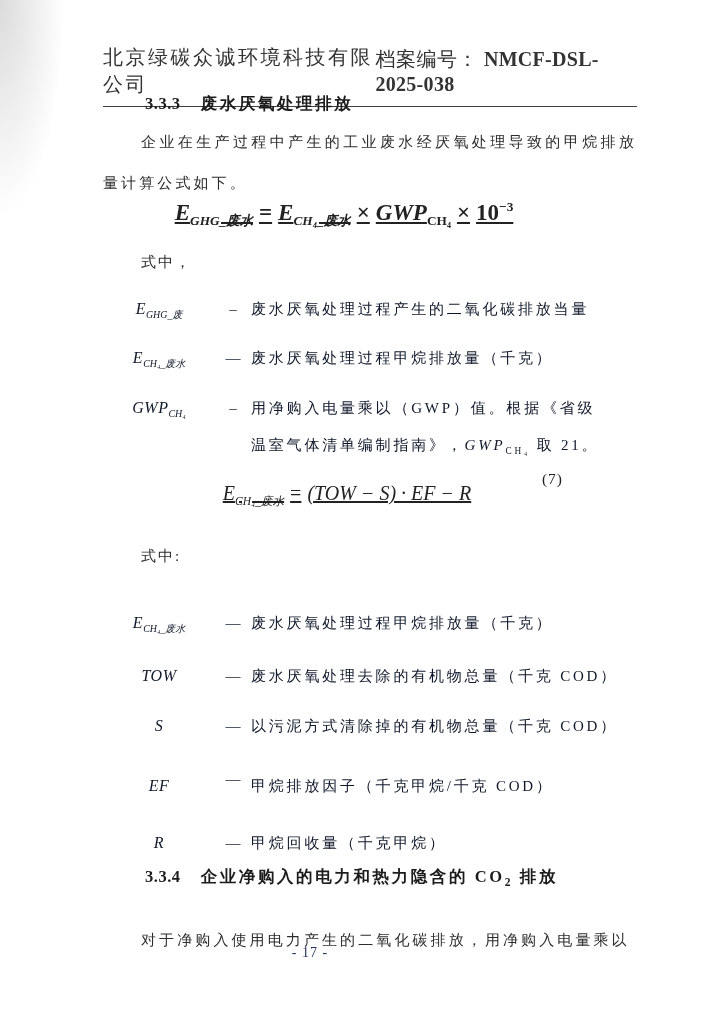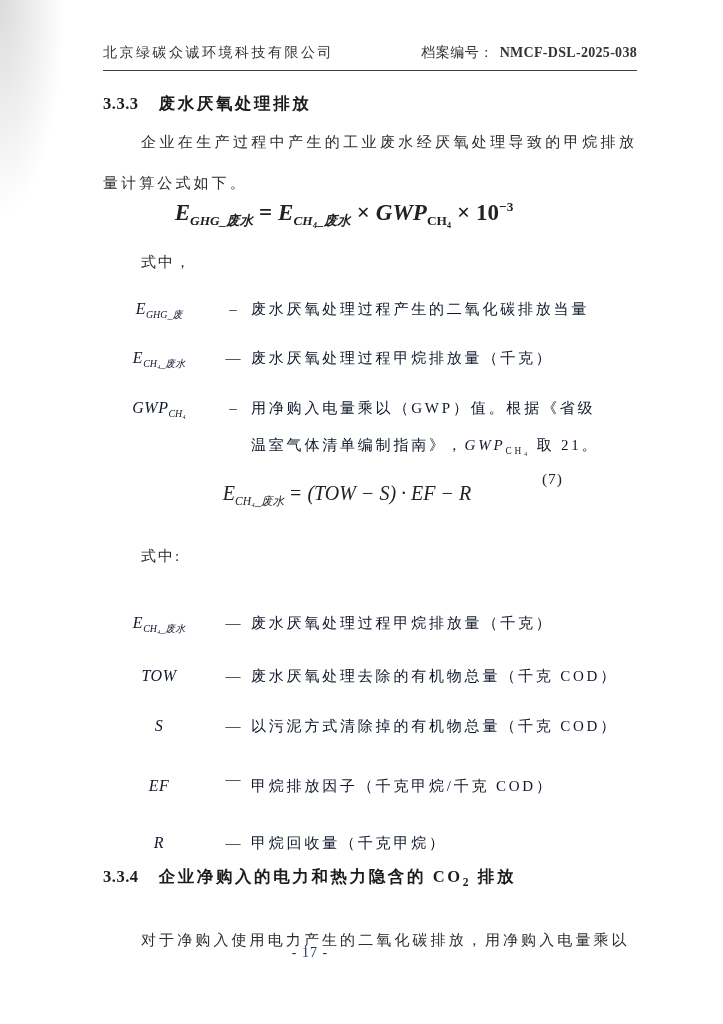--- a/index.html
+++ b/index.html
@@ -10,38 +10,38 @@
   .shade{
     position:absolute;left:0;top:0;width:95px;height:340px;
     background:radial-gradient(ellipse 90px 300px at top left, rgba(125,125,125,0.28), rgba(255,255,255,0) 72%);
     pointer-events:none;
   }
   
   .header{
     position:absolute;top:44px;left:103px;width:534px;
     display:flex;justify-content:space-between;align-items:center;
     padding-bottom:8px;border-bottom:1.5px solid #3f3f3f;
-    font-size:14px;color:#333;
+    font-size:20px;color:#333;
   }
   .company{letter-spacing:2.5px;}
   .archive{letter-spacing:0.5px;}
   .archive .no{font-weight:600;margin-left:6px;letter-spacing:0.3px;}
   
   .heading{position:absolute;left:103px;width:540px;font-weight:bold;font-size:16.5px;color:#1c1c1c;white-space:nowrap;}
-  .heading .hnum{letter-spacing:0.5px;}
+  .heading .hnum{letter-spacing:0.5px;margin-left:42px;}
   .heading .htitle{margin-left:16px;letter-spacing:2.6px;margin-top:26px;}
   .co2sub{font-size:0.7em;font-weight:bold;}
   
   .para{
     position:absolute;left:103px;width:534px;
     font-size:15px;line-height:41px;letter-spacing:3.1px;
     text-align:justify;text-indent:38px;color:#2d2d2d;
   }
   
-  .formula{position:absolute;left:103px;width:534px;text-align:center;white-space:nowrap;color:#222;}
+  .formula{position:absolute;left:103px;width:534px;text-align:center;white-space:nowrap;color:#222;text-decoration:underline;}
   .f1{font-size:23px;font-weight:600;padding-right:52px;box-sizing:border-box;}
   .f1 i, .f2 i{font-style:italic;}
   .formula sub{font-size:0.58em;letter-spacing:0;}
   .formula sup{font-size:0.58em;}
   .formula .op{margin:0 6px;font-style:normal;}
   .f2{font-size:20px;font-weight:500;padding-right:46px;box-sizing:border-box;}
   .eqnum{position:absolute;right:74px;top:-12px;font-size:15.5px;font-weight:normal;letter-spacing:1px;color:#222;}
   
   .where{position:absolute;left:141px;font-size:15px;letter-spacing:2px;color:#2d2d2d;}
   

